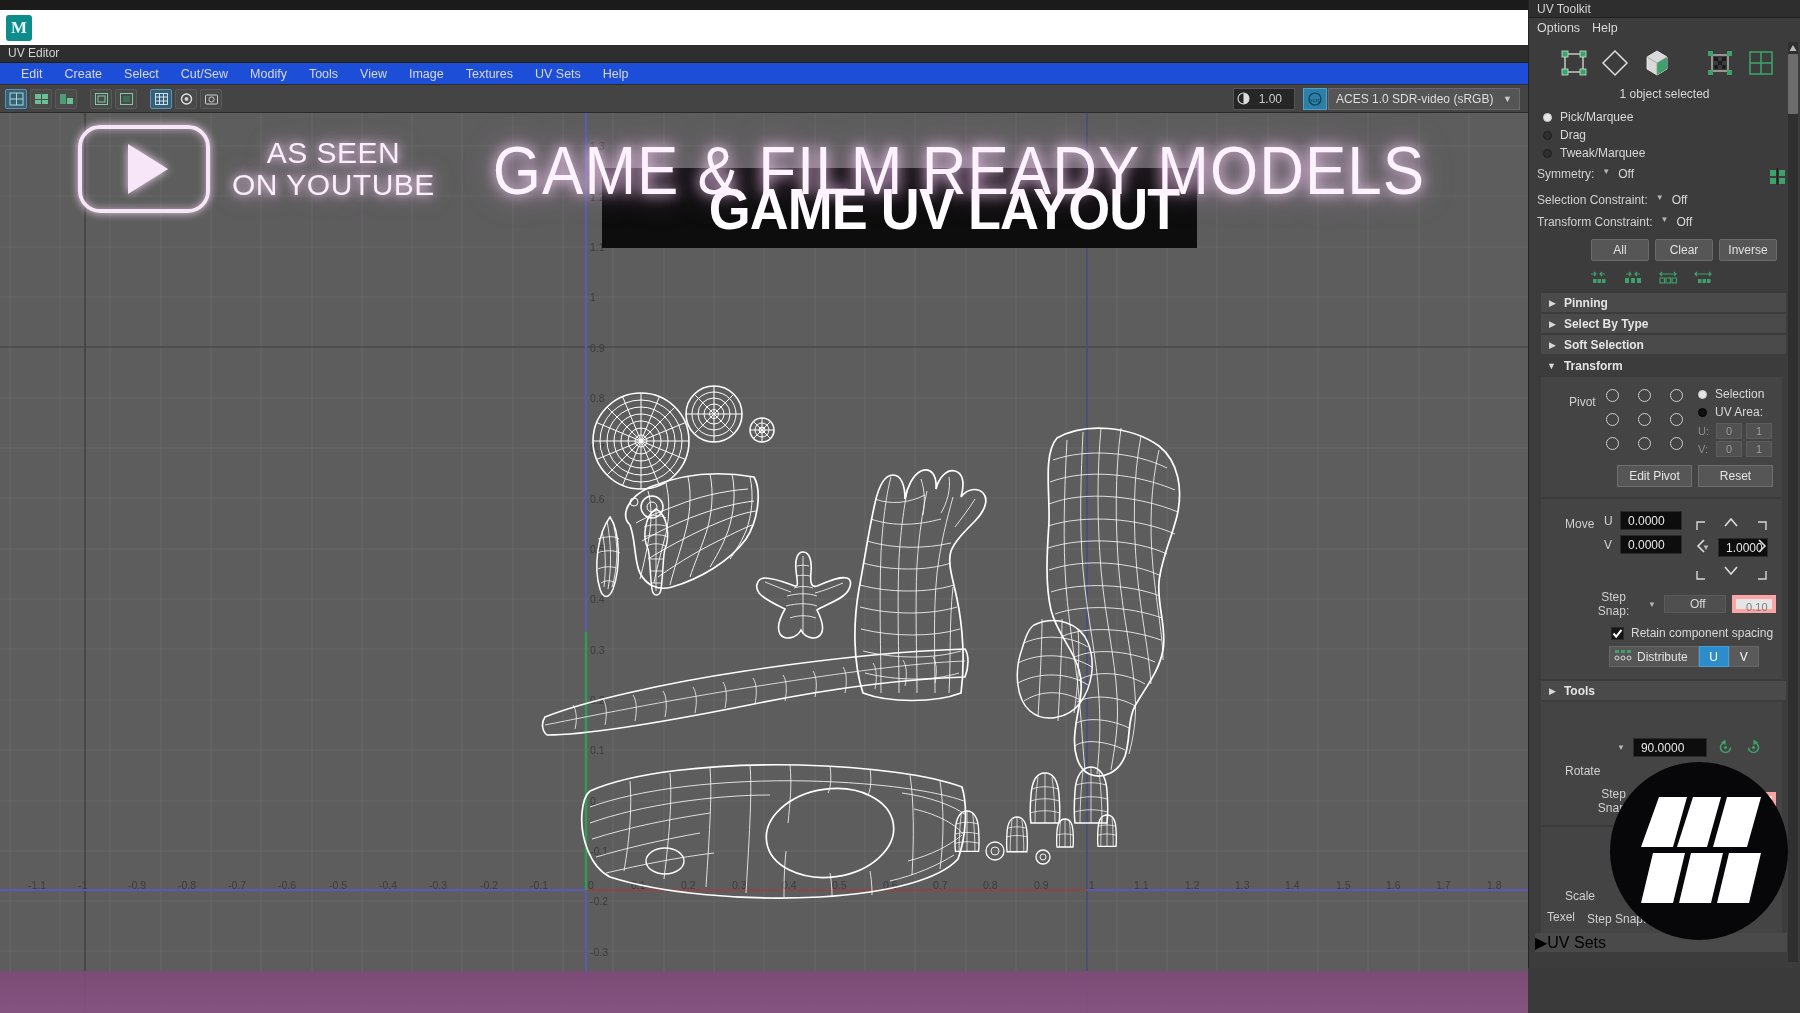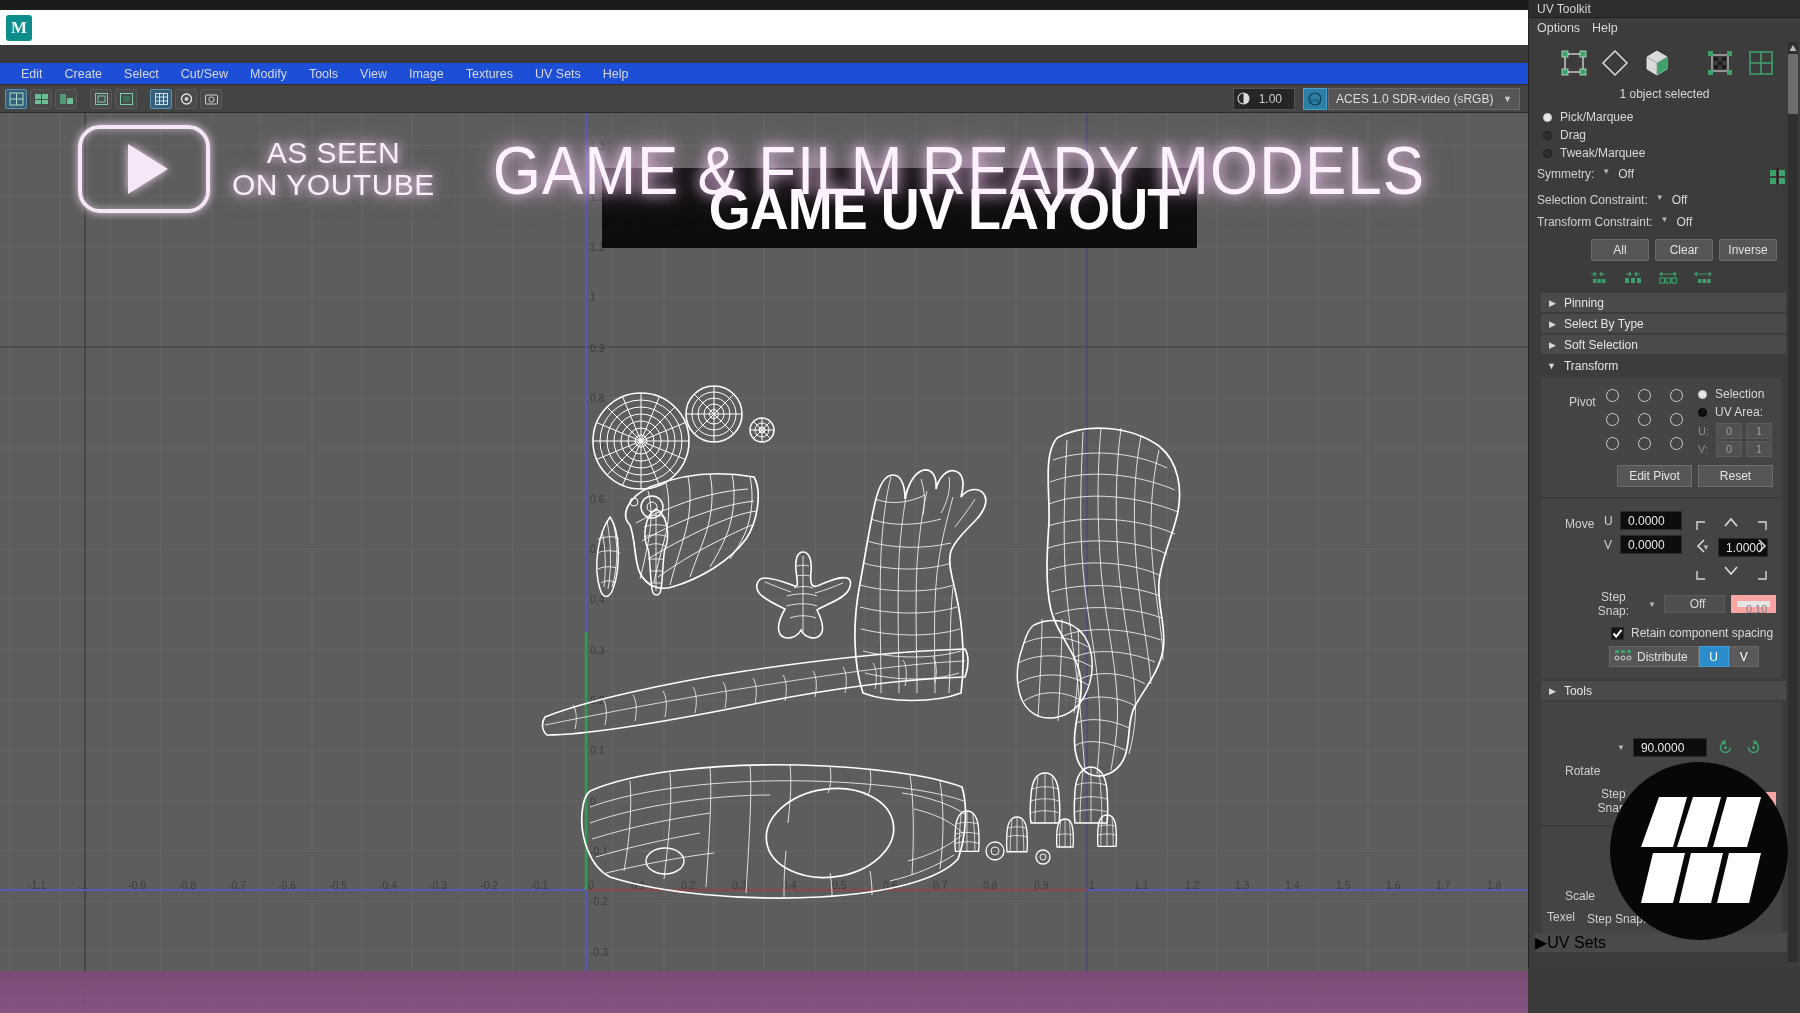--- a/index.html
+++ b/index.html
@@ -144,21 +144,21 @@
   .tkbtn { background:#565656; border:1px solid #6a6a6a; color:#e0e0e0;
            font-size:12px; padding:3px 0; width:58px; text-align:center;
            border-radius:2px; }
   .ico-row { display:flex; gap:13px; padding:4px 0 6px 52px; }
   .tiny-ico { width:22px; height:16px; display:flex; align-items:center;
               justify-content:center; }
 
   .section { background:#4a4a4a; height:19px; display:flex; align-items:center;
              margin:2px 0 2px 6px; border-radius:1px; }
   .section .tri { margin:0 8px 0 8px; font-size:9px; color:#d8d8d8; }
-  .section .sname { font-size:12px; color:#e4e4e4; }
+  .section .sname { font-size:12px; color:#e4e4e4;font-weight:bold; }
   .section.open { background:transparent; margin-left:0; padding-left:4px; }
 
   .panel { background:#444; margin:2px 4px 2px 6px; padding:6px 6px 8px 6px; }
 
   .pivot-wrap { display:flex; padding-top:2px; }
   .pivot-label { font-size:12px; color:#d0d0d0; width:52px; padding-left:22px;
                  padding-top:10px; }
   .pivot-grid { display:grid; grid-template-columns:repeat(3,32px);
                 grid-template-rows:repeat(3,24px); }
   .pv { width:13px; height:13px; border-radius:50%; border:1.5px solid #cdcdcd;
@@ -185,21 +185,21 @@
   .nudge-grid { display:grid; grid-template-columns:30px 30px 30px;
                 grid-template-rows:24px 24px 24px; align-items:center;
                 justify-items:center; margin-left:4px; }
   .nudge { color:#dcdcdc; font-size:13px; }
   .corner { width:11px; height:11px; }
 
   .ss-row { display:flex; align-items:center; padding:7px 0 2px 40px;text-align:center; }
   .ss-row .lbl { font-size:12px; color:#d0d0d0; }
   .off-field { background:#4f4f4f; border:1px solid #5a5a5a; width:68px; height:18px;
                font-size:12px; color:#d8d8d8; line-height:17px; padding-left:6px; }
-  .dim-field { background:#e5e5e5; border:6px solid #fca5a5; width:48px; height:18px;
+  .dim-field { background:#e5e5e5; border:4px solid #fca5a5; width:48px; height:18px;
                font-size:11px; color:#7e7e7e; line-height:17px; padding-left:6px;
                margin-left:6px; }
 
   .chk-row { display:flex; align-items:center; padding:6px 0 4px 64px; }
   .chk { width:13px; height:13px; background:#151515; border:1px solid #2a2a2a;
          margin-right:7px; display:flex; align-items:center; justify-content:center; }
   .chk svg { display:block; }
   .chk-row label { font-size:12px; color:#d8d8d8; }
 
   .dist-row { display:flex; align-items:center; padding:2px 0 4px 62px; }
@@ -251,20 +251,23 @@
         <svg width="16" height="16" viewBox="0 0 16 16">
             <line x1="3" y1="3" x2="13" y2="13" stroke="#222" stroke-width="1.3"></line>
             <line x1="13" y1="3" x2="3" y2="13" stroke="#222" stroke-width="1.3"></line>
           </svg>
       </div>
     </div>
   </div>
 
   <div id="workarea">
 
+    <div id="uvtab">
+      <div class="tablabel">UV Editor</div>
+    </div>
 
     <div id="menubar">
       <div class="menu-item">Edit</div>
       <div class="menu-item">Create</div>
       <div class="menu-item">Select</div>
       <div class="menu-item">Cut/Sew</div>
       <div class="menu-item">Modify</div>
       <div class="menu-item">Tools</div>
       <div class="menu-item">View</div>
       <div class="menu-item">Image</div>

